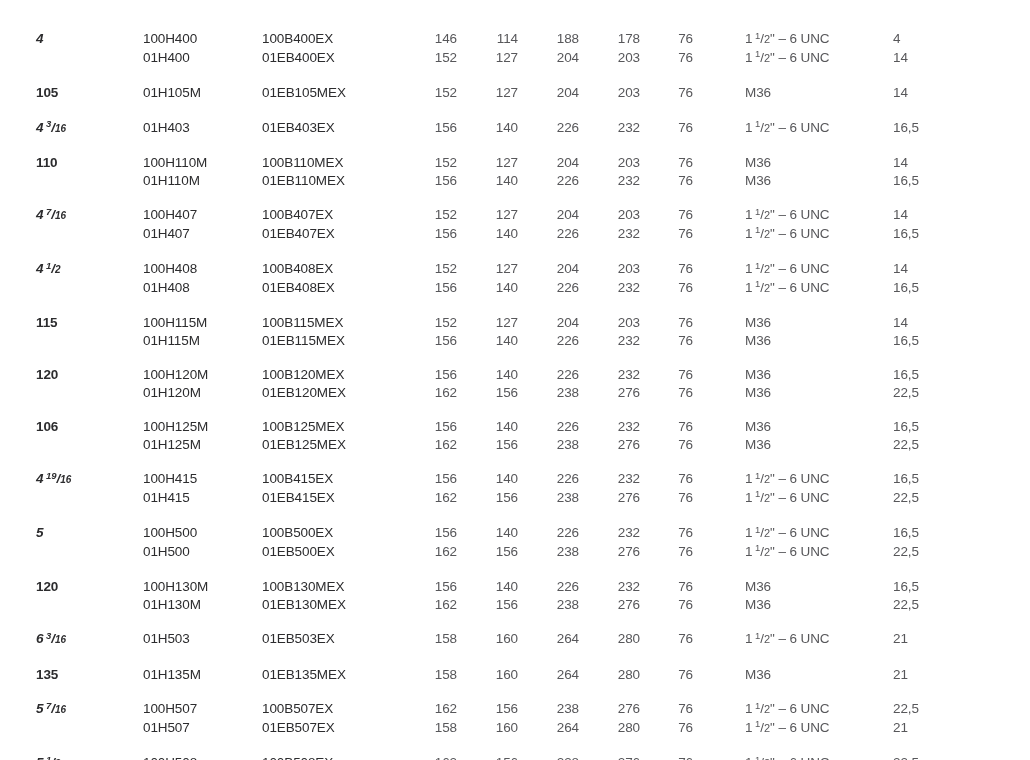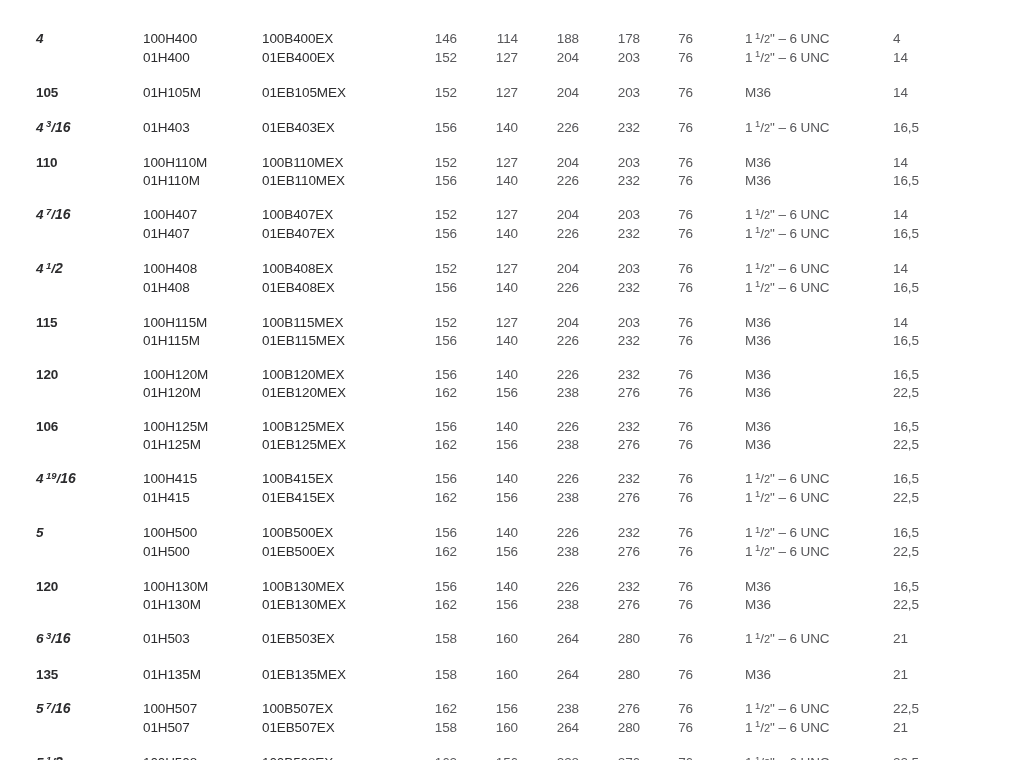--- a/index.html
+++ b/index.html
@@ -43,21 +43,21 @@
   .cell-dim { text-align: right; }
   .cell-thread { padding-left: 52px; }
   .cell-mass { }
   .fr-num {
     font-size: 9.5px;
     position: relative;
     top: -4.5px;
     letter-spacing: 0;
   }
   .fr-den {
-    font-size: 14px;
+    font-size: 10px;
     letter-spacing: 0;
   }
   .fr-den-thread {
     font-size: 11px;
     letter-spacing: 0;
   }
 </style>
 </head>
 <body>
 

